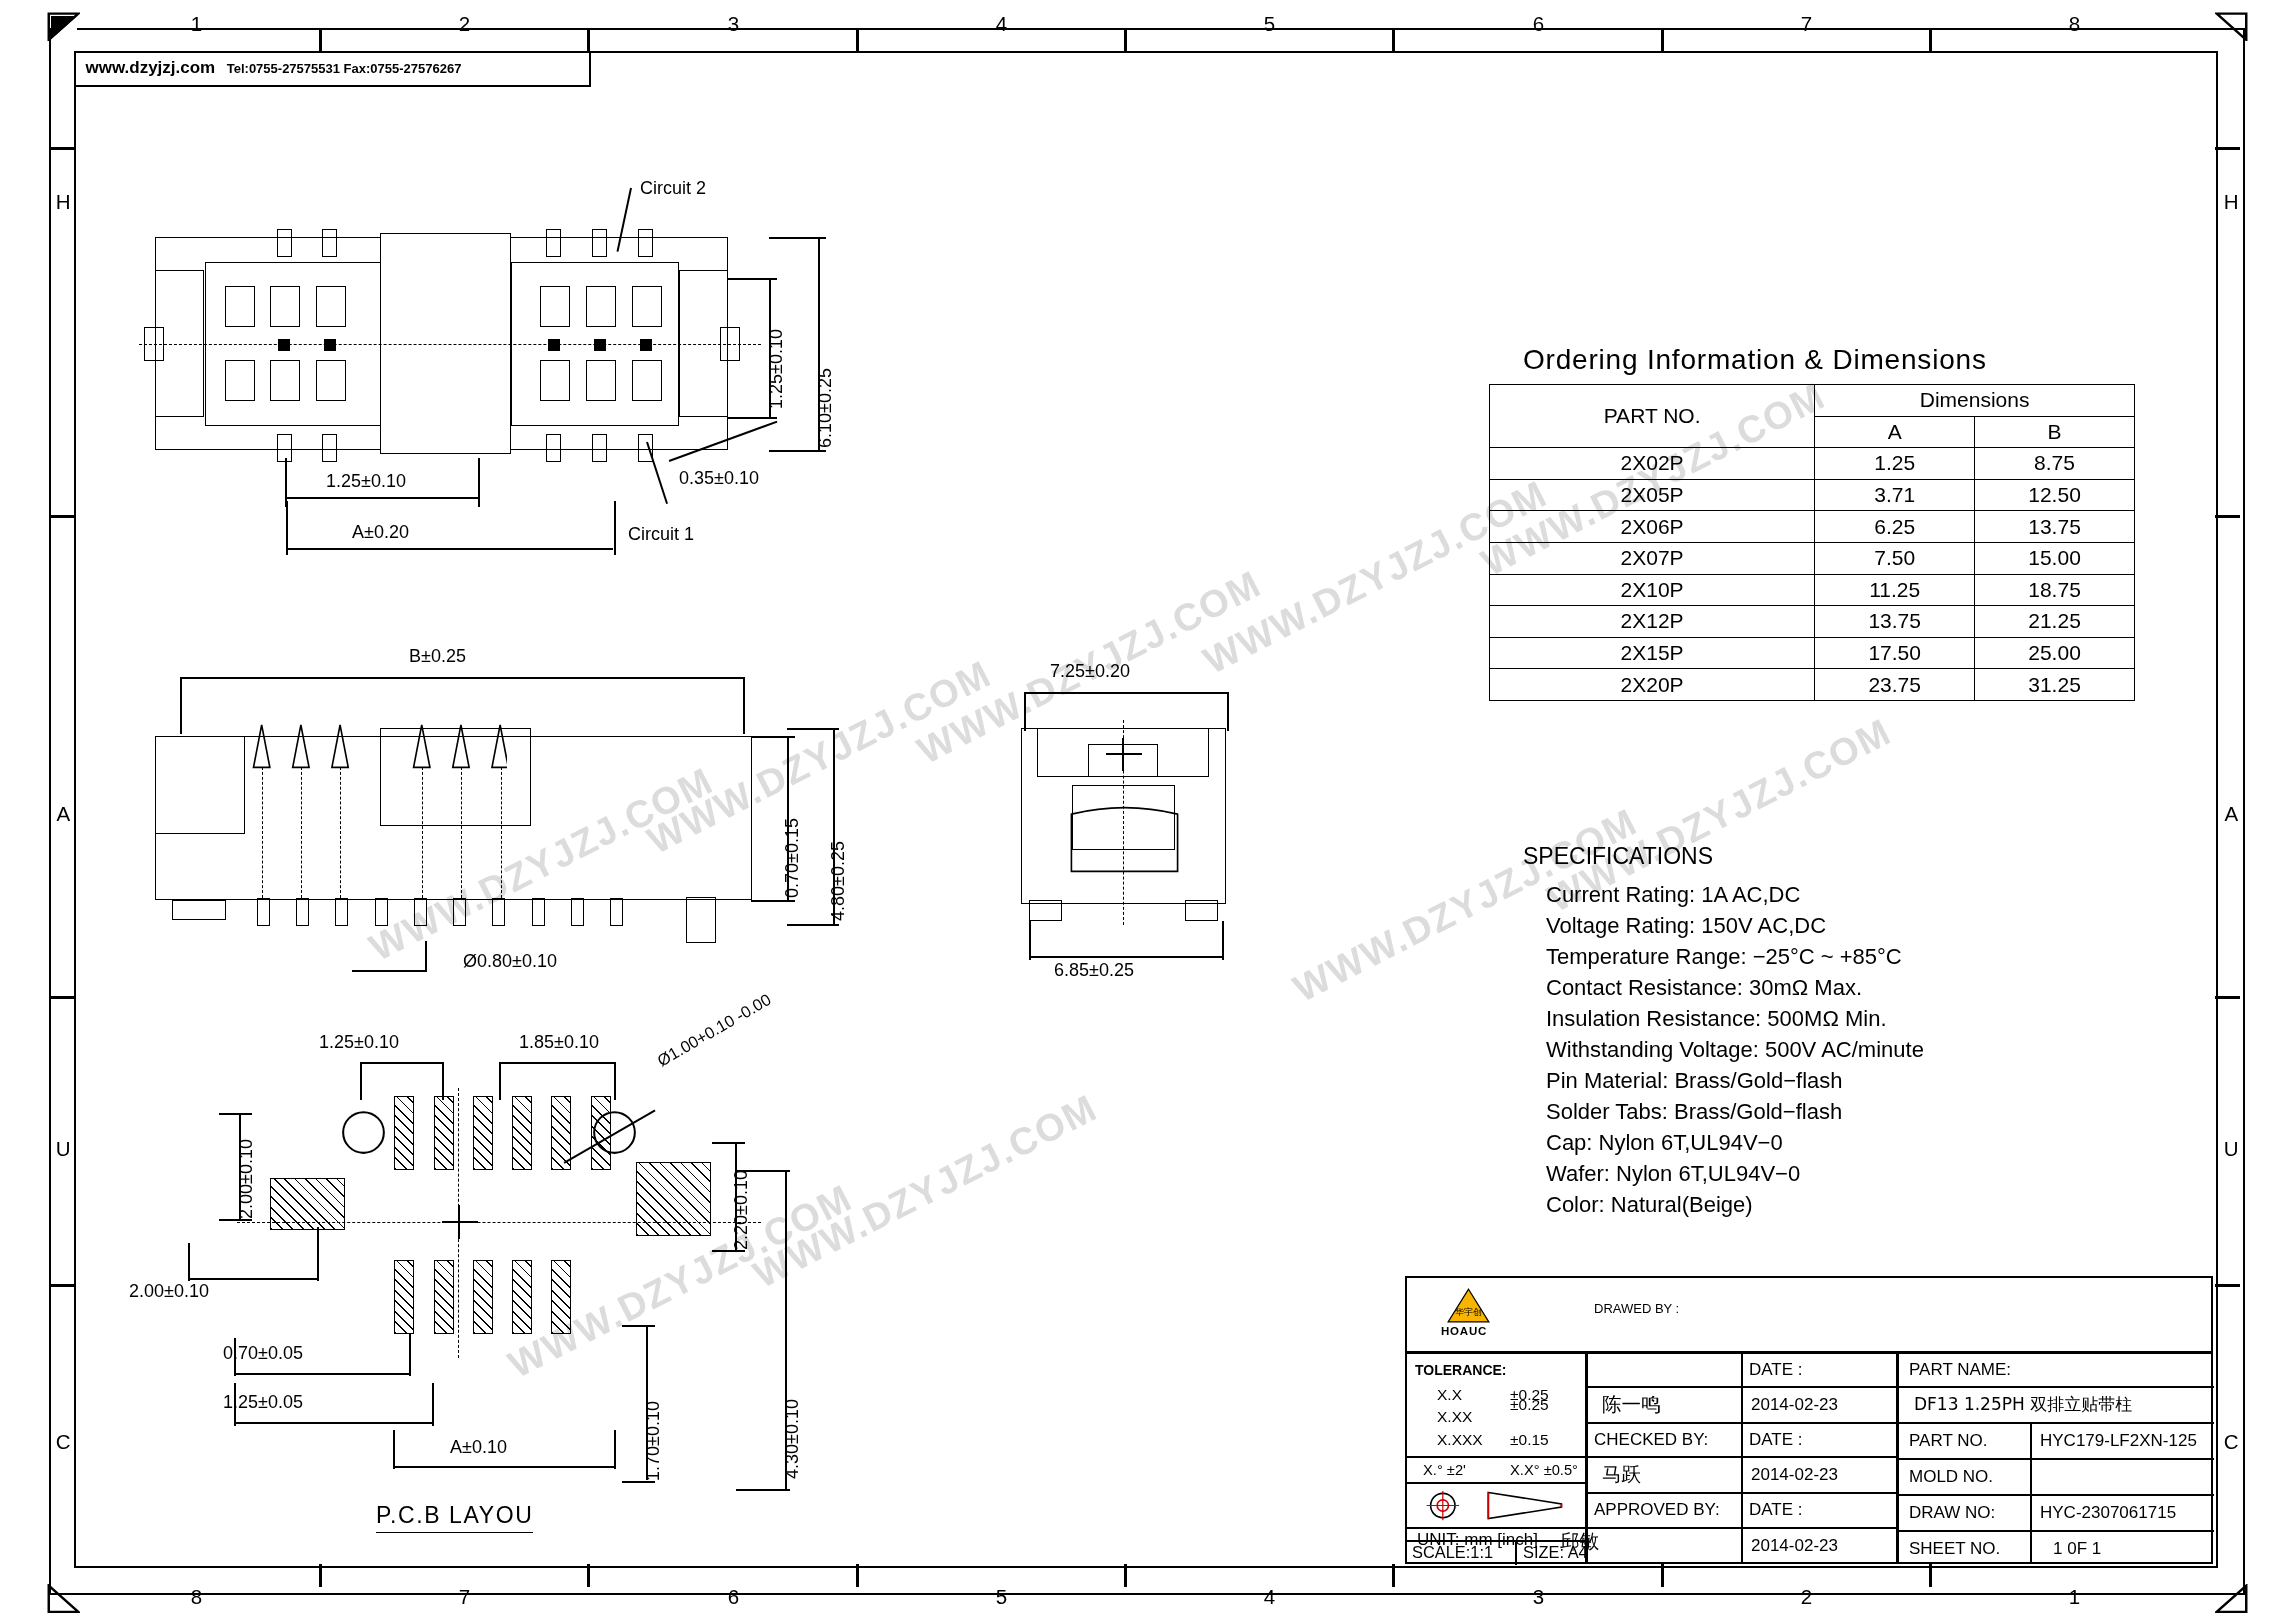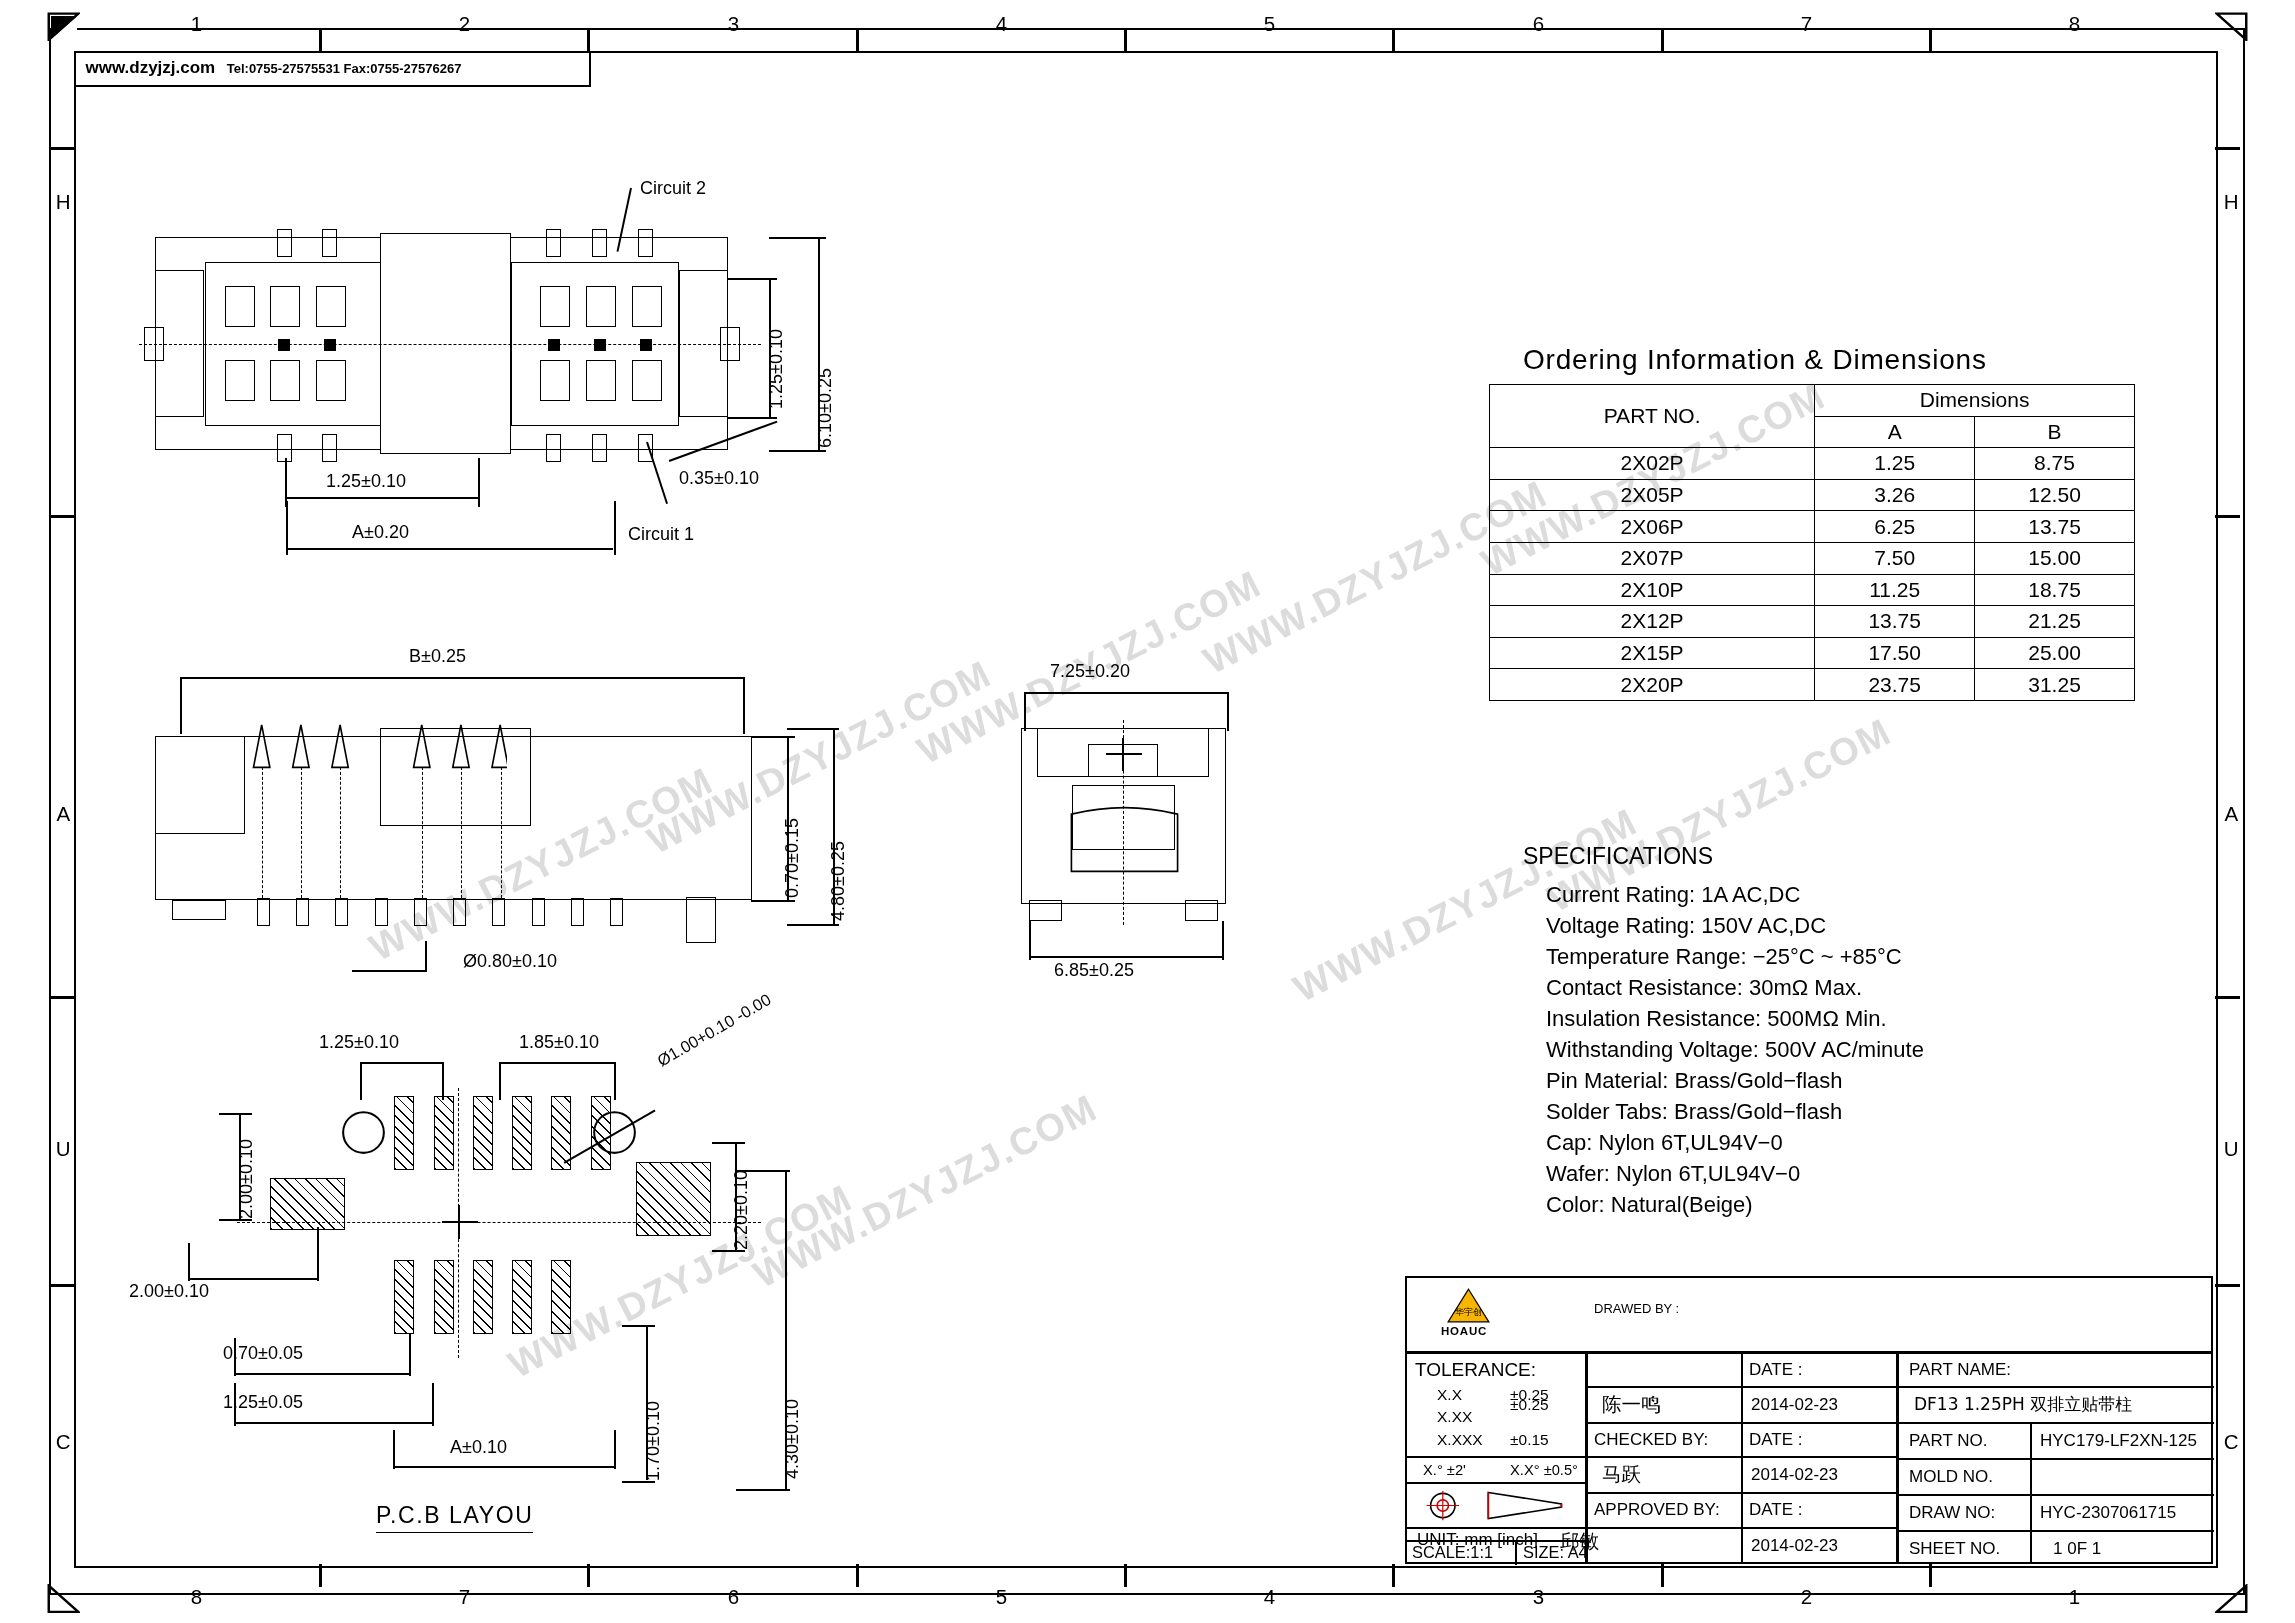--- a/index.html
+++ b/index.html
@@ -399,21 +399,21 @@
       <td style="width:160px;">A</td>
       <td style="width:160px;">B</td>
     </tr>
     <tr>
       <td>2X02P</td>
       <td>1.25</td>
       <td>8.75</td>
     </tr>
     <tr>
       <td>2X05P</td>
-      <td>3.26</td>
+      <td>3.71</td>
       <td>12.50</td>
     </tr>
     <tr>
       <td>2X06P</td>
       <td>6.25</td>
       <td>13.75</td>
     </tr>
     <tr>
       <td>2X07P</td>
       <td>7.50</td>
@@ -460,21 +460,21 @@
   <div class="tb" style="left:1405px;top:1276px;width:808px;height:288px;"></div>
 
   <div class="tb-line" style="left:1405px;top:1351px;width:808px;height:2.5px;"></div>
   <svg style="position:absolute;left:1440px;top:1284px;" width="57" height="61" viewBox="0 0 70 74">
     <polygon points="35,6 60,46 10,46" fill="#f7b500" stroke="#000" stroke-width="1.5"></polygon>
     <text x="35" y="38" font-size="11" text-anchor="middle" fill="#000" font-family="DejaVu Sans">华宇创</text>
   </svg>
   <div style="position:absolute;left:1441px;top:1325px;font-size:11.5px;font-weight:bold;letter-spacing:0.8px;">HOAUC</div>
 
   <div class="tb-line" style="left:1585px;top:1351px;width:2.5px;height:213px;"></div>
-  <div class="tb-cell" style="left:1415px;top:1356px;width:164px;height:28px;font-size:19px;">TOLERANCE:</div>
+  <div class="tb-cell" style="left:1415px;top:1356px;width:164px;height:28px;font-size:14px;font-weight:bold;">TOLERANCE:</div>
   <div class="tb-cell" style="left:1437px;top:1383px;width:74px;height:23px;font-size:15.5px;">X.X</div>
   <div class="tb-cell" style="left:1510px;top:1383px;width:74px;height:23px;font-size:15.5px;">±0.25</div>
   <div class="tb-cell" style="left:1437px;top:1405px;width:74px;height:23px;font-size:15.5px;">X.XX</div>
   <div class="tb-cell" style="left:1510px;top:1393px;width:74px;height:23px;font-size:15.5px;">±0.25</div>
   <div class="tb-cell" style="left:1437px;top:1428px;width:74px;height:23px;font-size:15.5px;">X.XXX</div>
   <div class="tb-cell" style="left:1510px;top:1428px;width:74px;height:23px;font-size:15.5px;">±0.15</div>
   <div class="tb-line" style="left:1405px;top:1456px;width:182px;height:1.6px;"></div>
   <div class="tb-cell" style="left:1423px;top:1458px;width:82px;height:23px;font-size:14.7px;text-align:right;">X.°  ±2'</div>
   <div class="tb-cell" style="left:1510px;top:1458px;width:90px;height:23px;font-size:14.7px;">X.X°  ±0.5°</div>
   <div class="tb-line" style="left:1405px;top:1482px;width:182px;height:1.6px;"></div>

